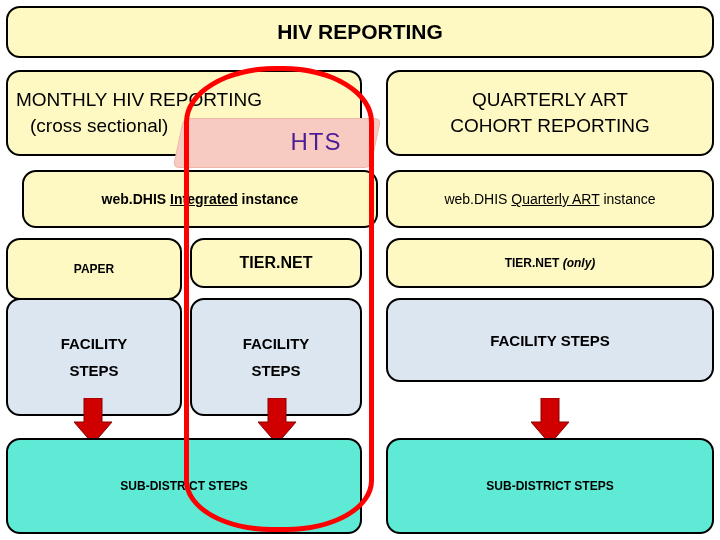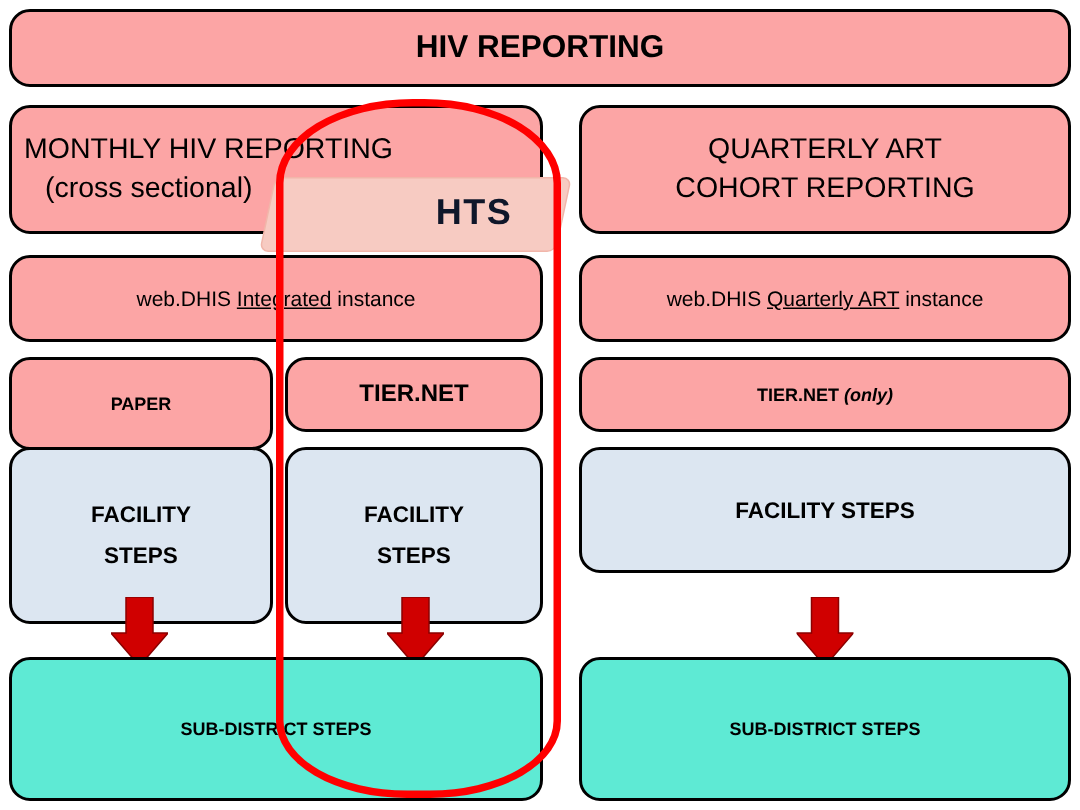--- a/index.html
+++ b/index.html
@@ -9,21 +9,21 @@
     font-family:"Liberation Sans", sans-serif;
     overflow:hidden;
   }
   .stage{position:relative;width:720px;height:540px;}
 
   .box{
     position:absolute;
     box-sizing:border-box;
     border:2px solid #000;
     border-radius:14px;
-    background:#fca5a5;
+    background:#fef9c3;
     display:flex;
     align-items:center;
     justify-content:center;
     text-align:center;
     color:#000;
   }
 
   
   #title{
     left:6px;top:6px;width:708px;height:52px;
@@ -39,22 +39,22 @@
     text-align:left;
   }
   #hdr-left .inner{line-height:1.35;}
   #hdr-right{
     left:386px;top:70px;width:328px;height:86px;
     font-size:19px;line-height:1.35;
   }
 
   
   #inst-left{
-    left:6px;top:170px;width:356px;height:58px;
-    font-size:14px;font-weight:normal;
+    left:22px;top:170px;width:356px;height:58px;
+    font-size:14px;font-weight:bold;
   }
   #inst-right{
     left:386px;top:170px;width:328px;height:58px;
     font-size:14px;font-weight:normal;
   }
   .u{text-decoration:underline;}
 
   
   #src-paper{
     left:6px;top:238px;width:176px;height:62px;
@@ -103,21 +103,21 @@
     left:178px;top:118px;width:196px;height:48px;
     background:#f7cbc2;
     border:1px solid #f1b6aa;
     border-radius:6px;
     transform:skewX(-12deg);
   }
   #hts-label{
     position:absolute;
     left:178px;top:118px;width:196px;height:48px;
     display:flex;align-items:center;justify-content:center;
-    color:#0f172a;font-weight:bold;font-size:24px;
+    color:#4c1d95;font-weight:normal;font-size:24px;
     letter-spacing:1px;
     padding-left:80px;
     box-sizing:border-box;
   }
 
   
   #red-oval{
     position:absolute;
     left:184px;top:66px;width:190px;height:466px;
     border:5px solid #ff0000;

